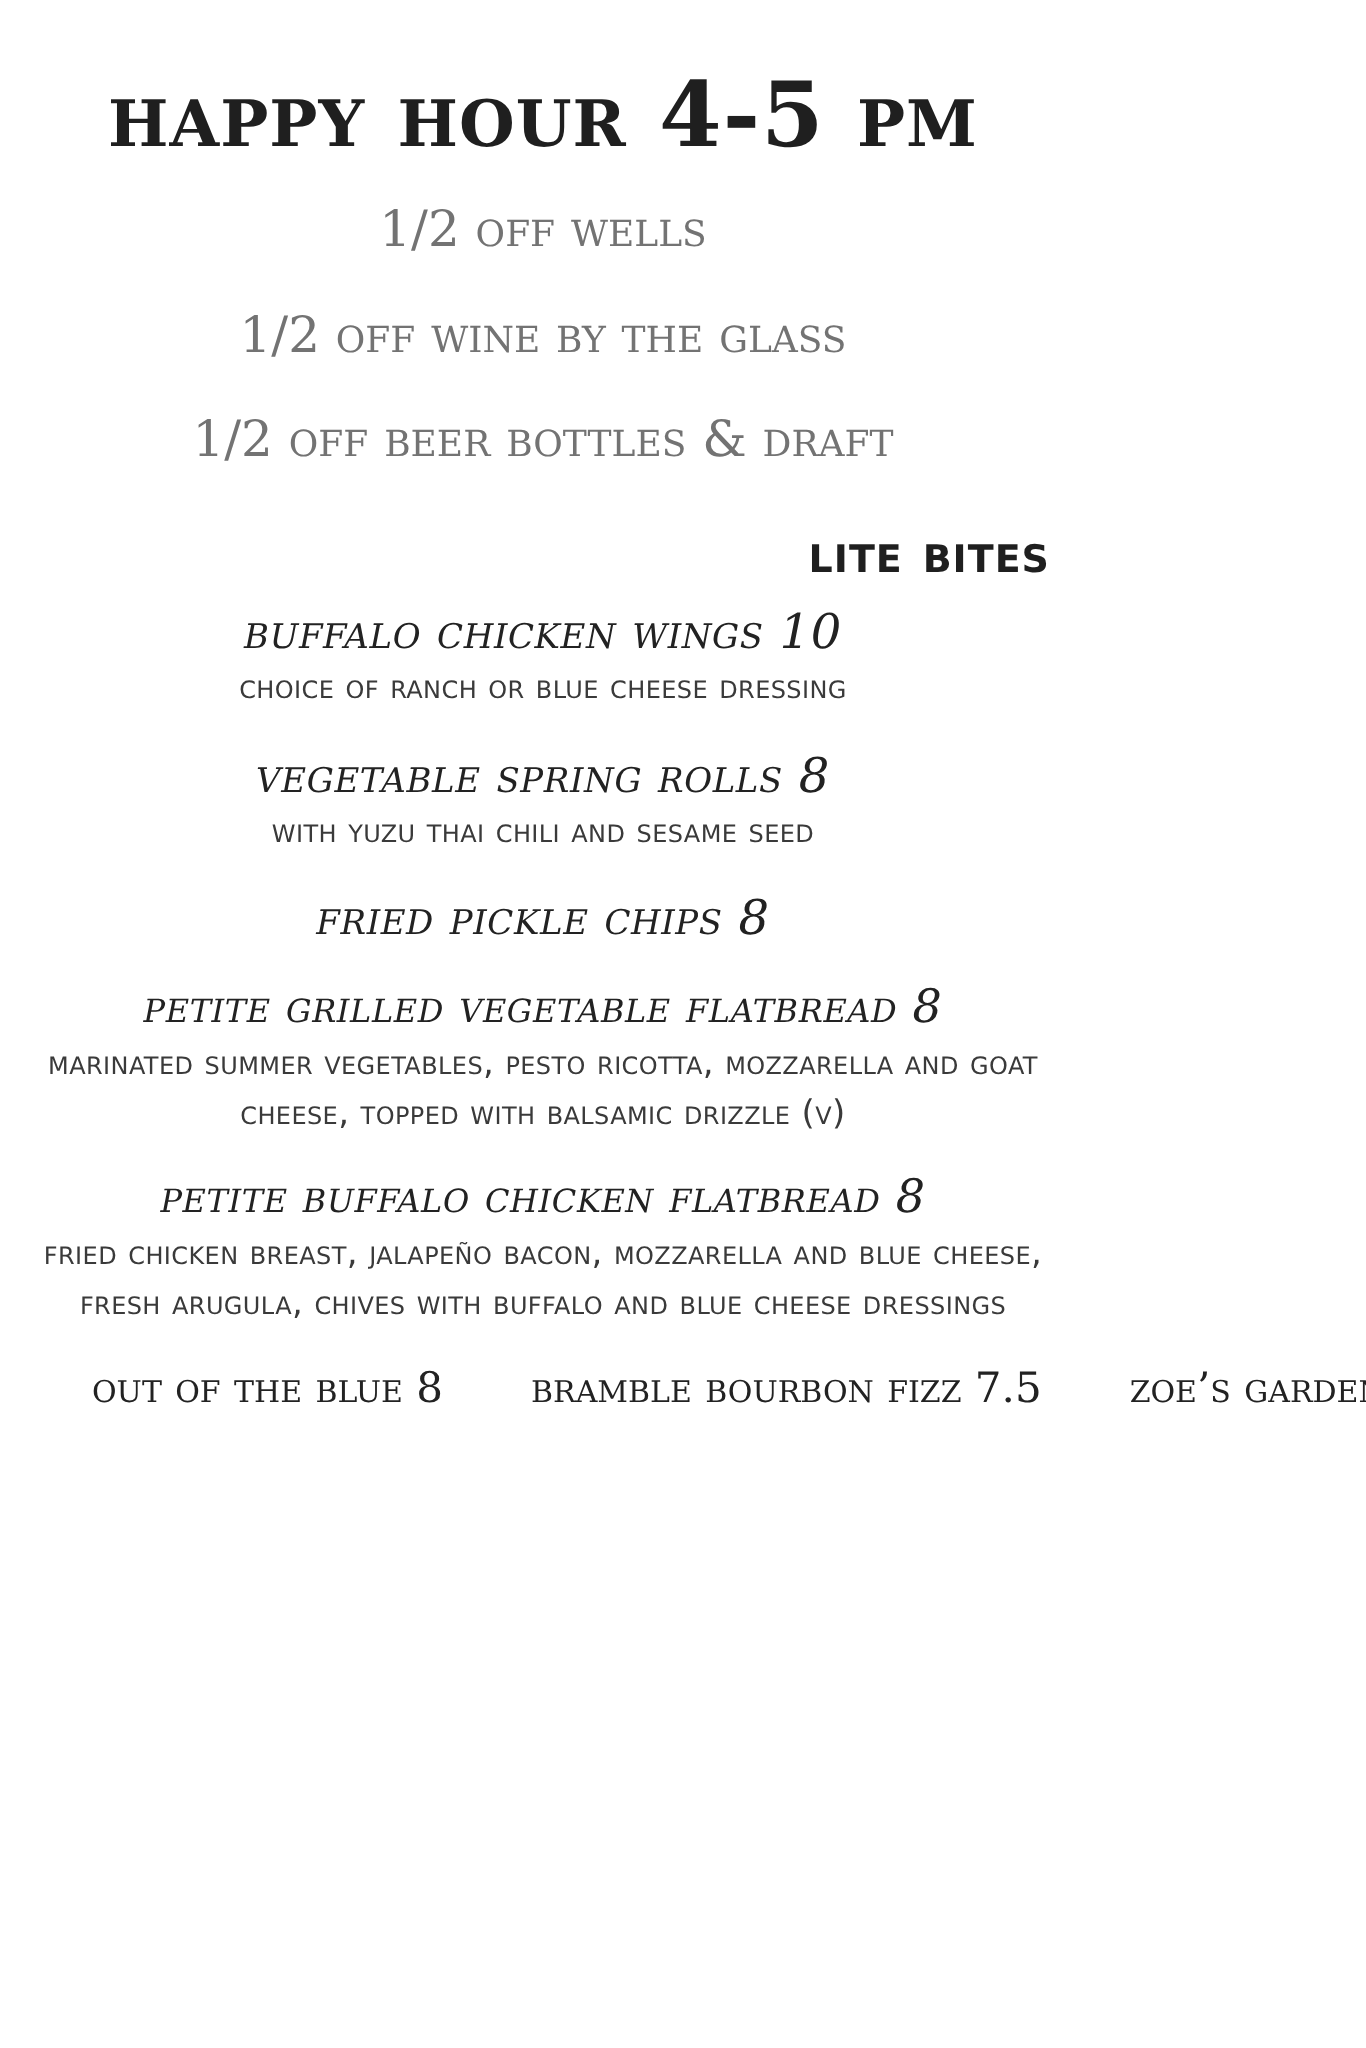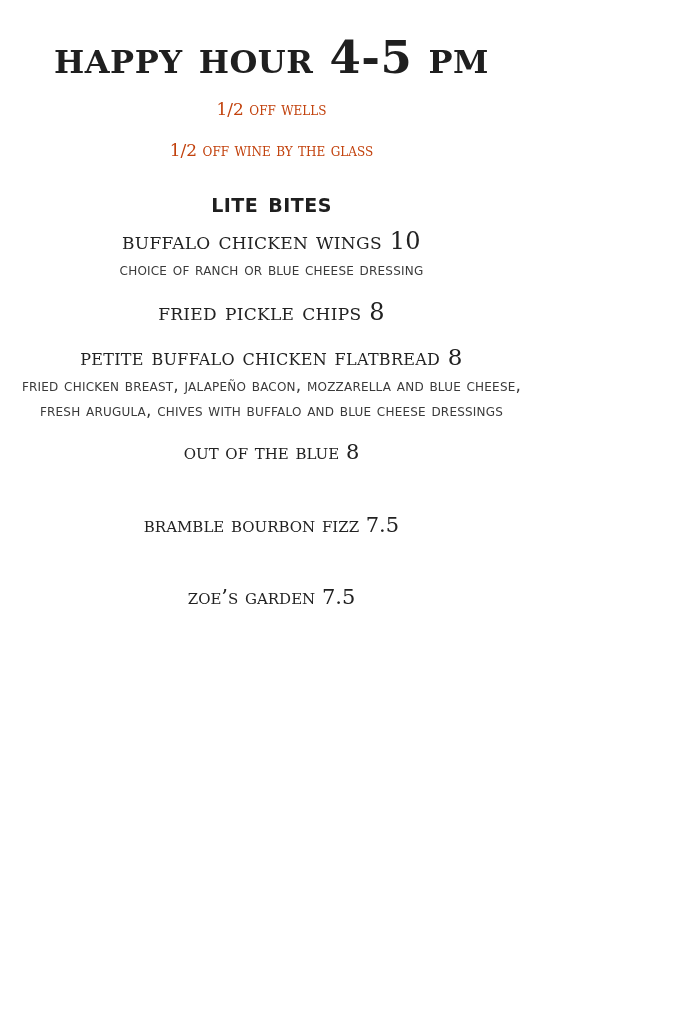--- a/index.html
+++ b/index.html
@@ -32,55 +32,57 @@
     line-height: 1.05;
     color: #1f1f1f;
     margin: 0 0 6px 0;
     font-variant: small-caps;
     text-transform: lowercase;
   }
   .title::first-letter { font-size: 45px; }
 
   .subline {
     font-family: "DejaVu Serif", serif;
-    font-size: 17px;
+    font-size: 25px;
     line-height: 1.45;
-    color: #c2410c;
+    color: #737373;
     font-variant: small-caps;
     text-transform: lowercase;
     margin: 16px;
     font-weight: normal;
   }
 
   
   .section-head {
     font-family: "DejaVu Sans", sans-serif;
     font-weight: bold;
     font-size: 27px;
     letter-spacing: 0.5px;
     color: #1f1f1f;
     margin: 24px 0 8px 0;
     text-transform: lowercase;
     font-variant: small-caps;
+    text-align: right;
   }
   .section-head.drinks { margin-top: 14px; }
 
   
   .item { margin: 0 0 13px 0; }
   .item:last-child { margin-bottom: 0; text-align: center; }
 
   .item-name {
     font-family: "DejaVu Serif", serif;
     font-size: 24px;
     line-height: 1.25;
     color: #222;
     font-variant: small-caps;
     text-transform: lowercase;
     margin: 0 0 1px 0;
     letter-spacing: 0.3px;
+    font-style: italic;
   }
   .item-desc {
     font-family: "DejaVu Sans", sans-serif;
     font-size: 17px;
     line-height: 1.45;
     color: #3a3a3a;
     font-variant: small-caps;
     text-transform: lowercase;
     margin: 0;
     letter-spacing: 0.2px;
@@ -88,21 +90,21 @@
 
   .lite-list { margin-top: 2px; }
   .lite-list .item { margin-bottom: 16px; }
 
   
   .item-name.wide { font-size: 23px; }
 
   
   .drinks-grid {
     display: grid;
-    grid-template-columns: 1fr;
+    grid-template-columns: 1fr 1fr 1fr;
     row-gap: 4px;
     column-gap: 10px;
     margin-top: 4px;
     padding: 0 28px;
     gap: 44px;
   }
   .drink {
     font-family: "DejaVu Serif", serif;
     font-size: 21px;
     font-variant: small-caps;
@@ -114,35 +116,44 @@
 </style>
 </head>
 <body>
 
 <div class="menu">
 
   <h1 class="title">Happy Hour 4-5 PM</h1>
 
   <p class="subline">1/2 Off Wells</p>
   <p class="subline">1/2 Off Wine by the Glass</p>
+  <p class="subline">1/2 Off Beer Bottles &amp; Draft</p>
 
   <h2 class="section-head">LITE BITES</h2>
 
   <div class="lite-list">
 
     <div class="item">
       <p class="item-name">Buffalo Chicken Wings  10</p>
       <p class="item-desc">Choice of Ranch or Blue Cheese Dressing</p>
     </div>
 
+    <div class="item">
+      <p class="item-name">Vegetable Spring Rolls  8</p>
+      <p class="item-desc">With Yuzu Thai Chili  and Sesame Seed</p>
+    </div>
 
     <div class="item">
       <p class="item-name">Fried Pickle Chips  8</p>
     </div>
 
+    <div class="item">
+      <p class="item-name wide">Petite Grilled Vegetable Flatbread 8</p>
+      <p class="item-desc">Marinated summer vegetables, pesto ricotta, mozzarella and goat cheese, topped with balsamic drizzle (v)</p>
+    </div>
 
     <div class="item">
       <p class="item-name wide">Petite Buffalo Chicken Flatbread 8</p>
       <p class="item-desc">Fried chicken breast, jalapeño bacon, mozzarella and blue cheese, fresh arugula, chives with buffalo and blue cheese dressings</p>
     </div>
 
   </div>
 
 
   <div class="drinks-grid">

